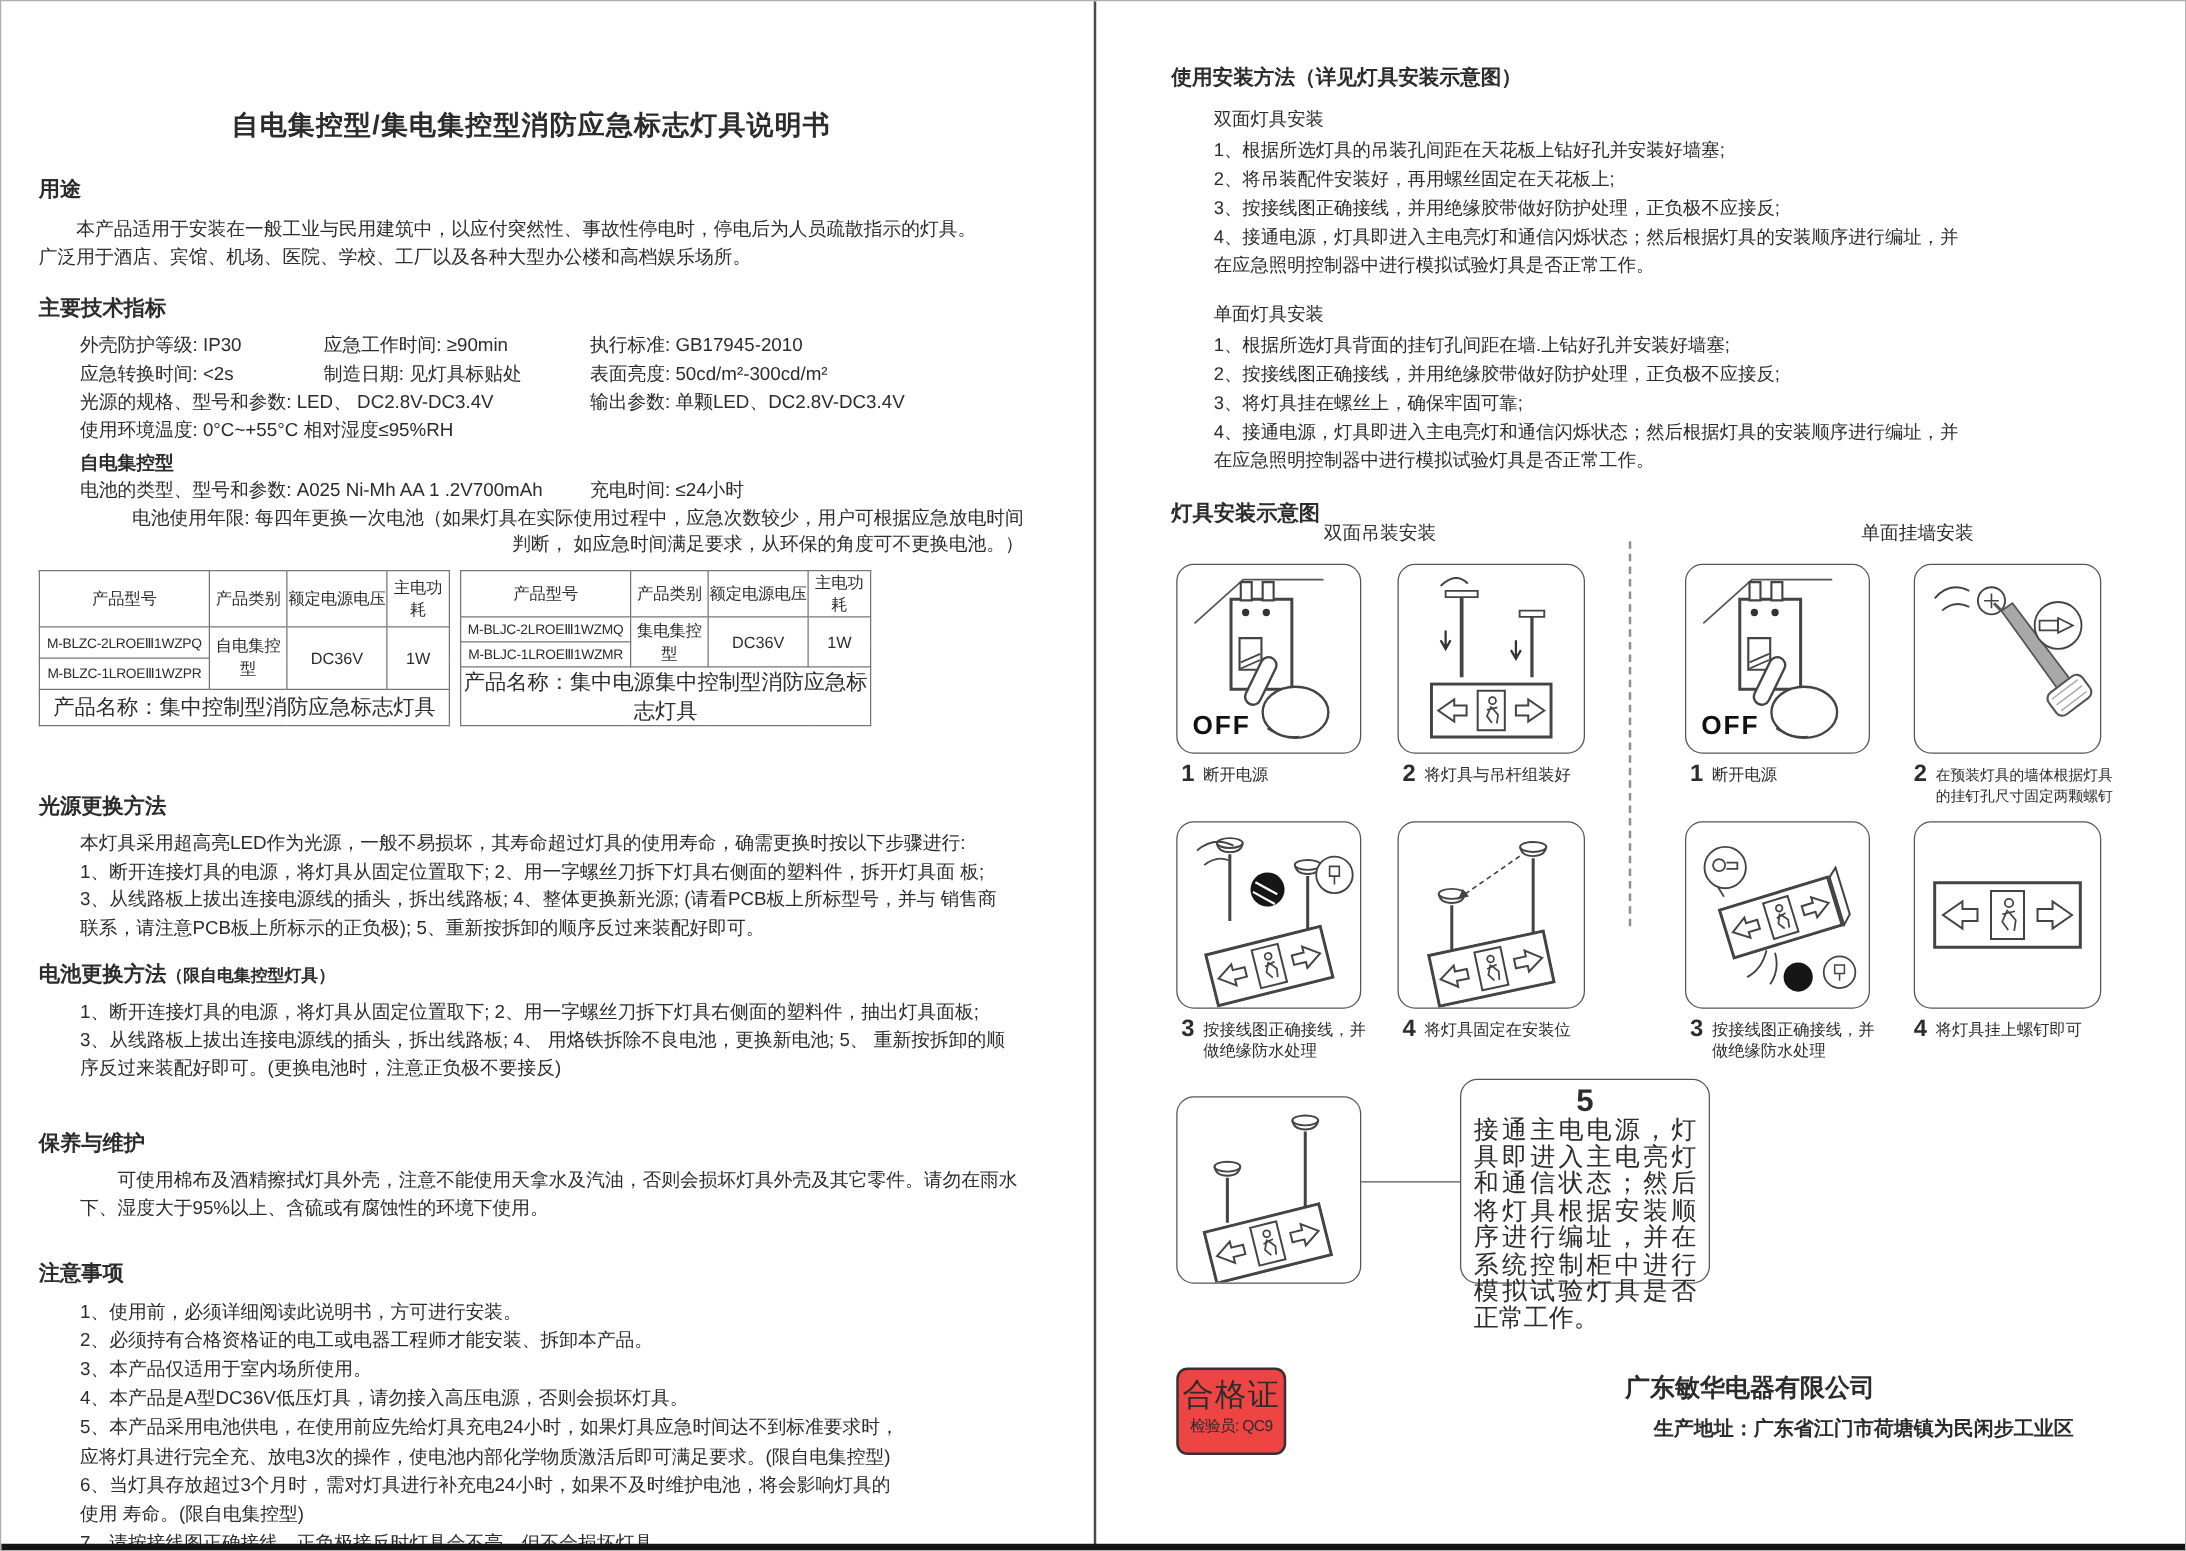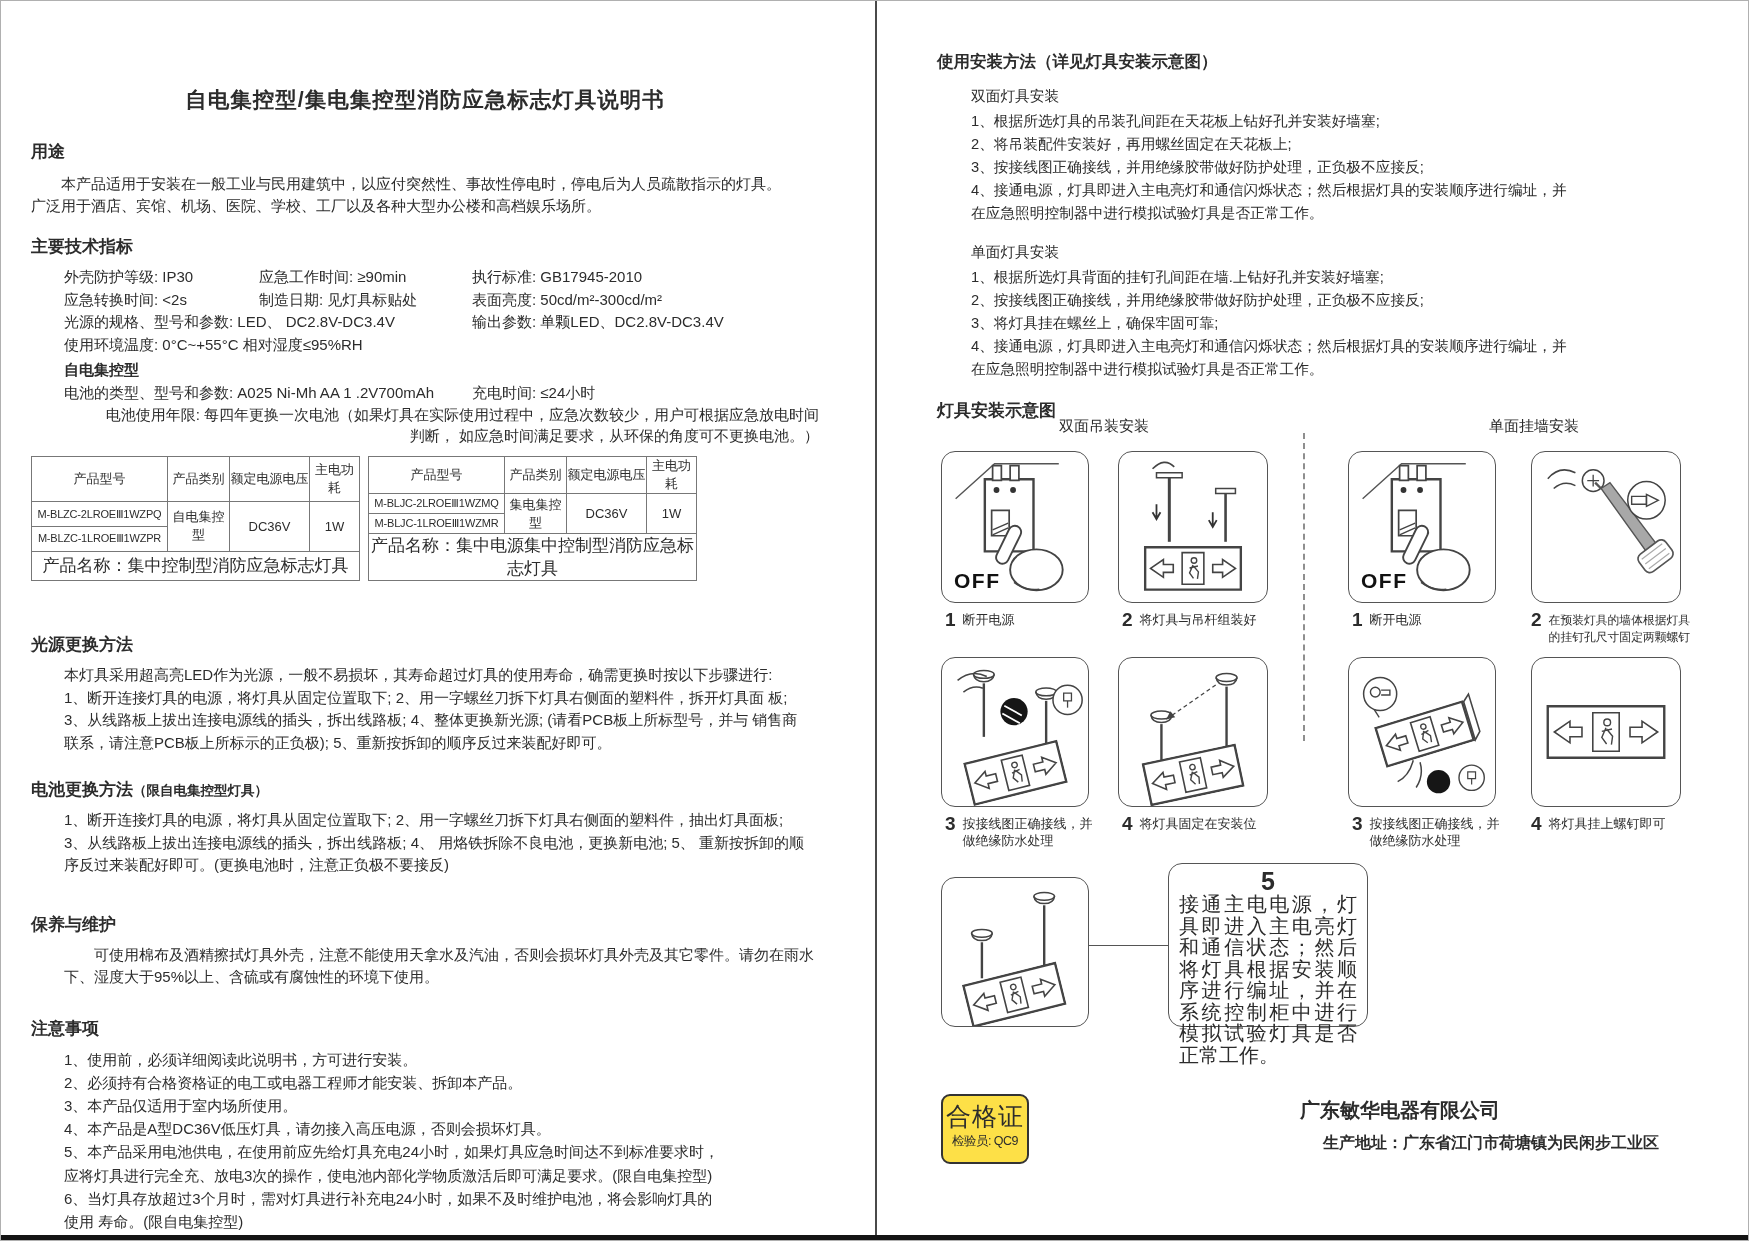--- a/index.html
+++ b/index.html
@@ -54,21 +54,21 @@
   .panel svg{display:block;width:100%;height:100%;}
   .off-lbl{position:absolute;left:12px;bottom:9px;font-size:21px;font-weight:bold;letter-spacing:1.5px;color:#111;}
   .cap{position:absolute;display:flex;gap:7px;align-items:flex-start;}
   .cap .n{font-size:19px;font-weight:bold;line-height:22px;}
   .cap .t{font-size:13px;line-height:16.5px;padding-top:3px;max-width:132px;}
   .cap .t.small{font-size:11.8px;max-width:142px;}
   .step5-box{position:absolute;left:293px;top:862px;width:200px;height:164px;border:1.5px solid #555;border-radius:14px;box-sizing:border-box;padding:4px 10px;background:#fff;}
   .step5-box .n{text-align:center;font-size:25px;font-weight:bold;line-height:26px;}
   .step5-box .t{font-size:20px;line-height:21.5px;text-align:justify;}
   .connector{position:absolute;left:214px;top:944px;width:79px;border-top:1.5px solid #555;}
-  .stamp{position:absolute;left:66px;top:1093px;width:88px;height:70px;border:2px solid #333;border-radius:9px;box-sizing:border-box;text-align:center;background:#fde047;}
+  .stamp{position:absolute;left:66px;top:1093px;width:88px;height:70px;border:2px solid #333;border-radius:9px;box-sizing:border-box;text-align:center;background:#ef4444;}
   .stamp .t1{font-size:25px;line-height:32px;margin-top:4px;letter-spacing:1px;}
   .stamp .t2{font-size:12.5px;line-height:18px;letter-spacing:-0.5px;}
   .company{position:absolute;left:425px;top:1096px;font-size:20px;font-weight:bold;}
   .address{position:absolute;left:448px;top:1132px;font-size:16px;font-weight:bold;}
   svg *{vector-effect:non-scaling-stroke;}
 </style>
 </head>
 <body>
 
 <svg width="0" height="0" style="position:absolute" aria-hidden="true">
@@ -201,21 +201,21 @@
   </div>
 
   <div class="h2" style="margin-top:52px;">光源更换方法</div>
   <div class="sect-lines">
     <div>本灯具采用超高亮LED作为光源，一般不易损坏，其寿命超过灯具的使用寿命，确需更换时按以下步骤进行:</div>
     <div>1、断开连接灯具的电源，将灯具从固定位置取下; 2、用一字螺丝刀拆下灯具右侧面的塑料件，拆开灯具面 板;</div>
     <div>3、从线路板上拔出连接电源线的插头，拆出线路板; 4、整体更换新光源; (请看PCB板上所标型号，并与 销售商</div>
     <div>联系，请注意PCB板上所标示的正负极); 5、重新按拆卸的顺序反过来装配好即可。</div>
   </div>
 
-  <div class="h2" style="margin-top:24px;"><span>电池更换方法</span><span class="note">（限自电集控型灯具）</span></div>
+  <div class="h2" style="margin-top:14px;"><span>电池更换方法</span><span class="note">（限自电集控型灯具）</span></div>
   <div class="sect-lines">
     <div>1、断开连接灯具的电源，将灯具从固定位置取下; 2、用一字螺丝刀拆下灯具右侧面的塑料件，抽出灯具面板;</div>
     <div>3、从线路板上拔出连接电源线的插头，拆出线路板; 4、 用烙铁拆除不良电池，更换新电池; 5、 重新按拆卸的顺</div>
     <div>序反过来装配好即可。(更换电池时，注意正负极不要接反)</div>
   </div>
 
   <div class="h2" style="margin-top:36px;">保养与维护</div>
   <div class="sect-lines" style="">
     <div class="ind2">可使用棉布及酒精擦拭灯具外壳，注意不能使用天拿水及汽油，否则会损坏灯具外壳及其它零件。请勿在雨水</div>
     <div>下、湿度大于95%以上、含硫或有腐蚀性的环境下使用。</div>

